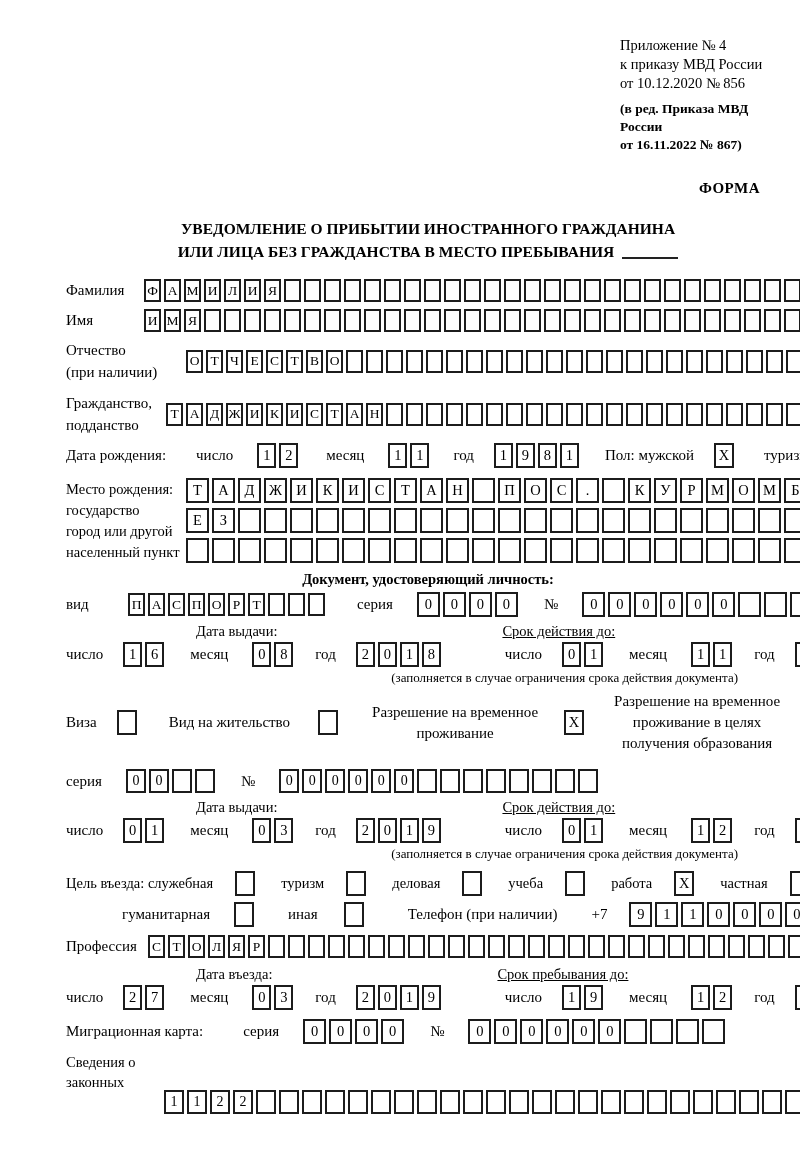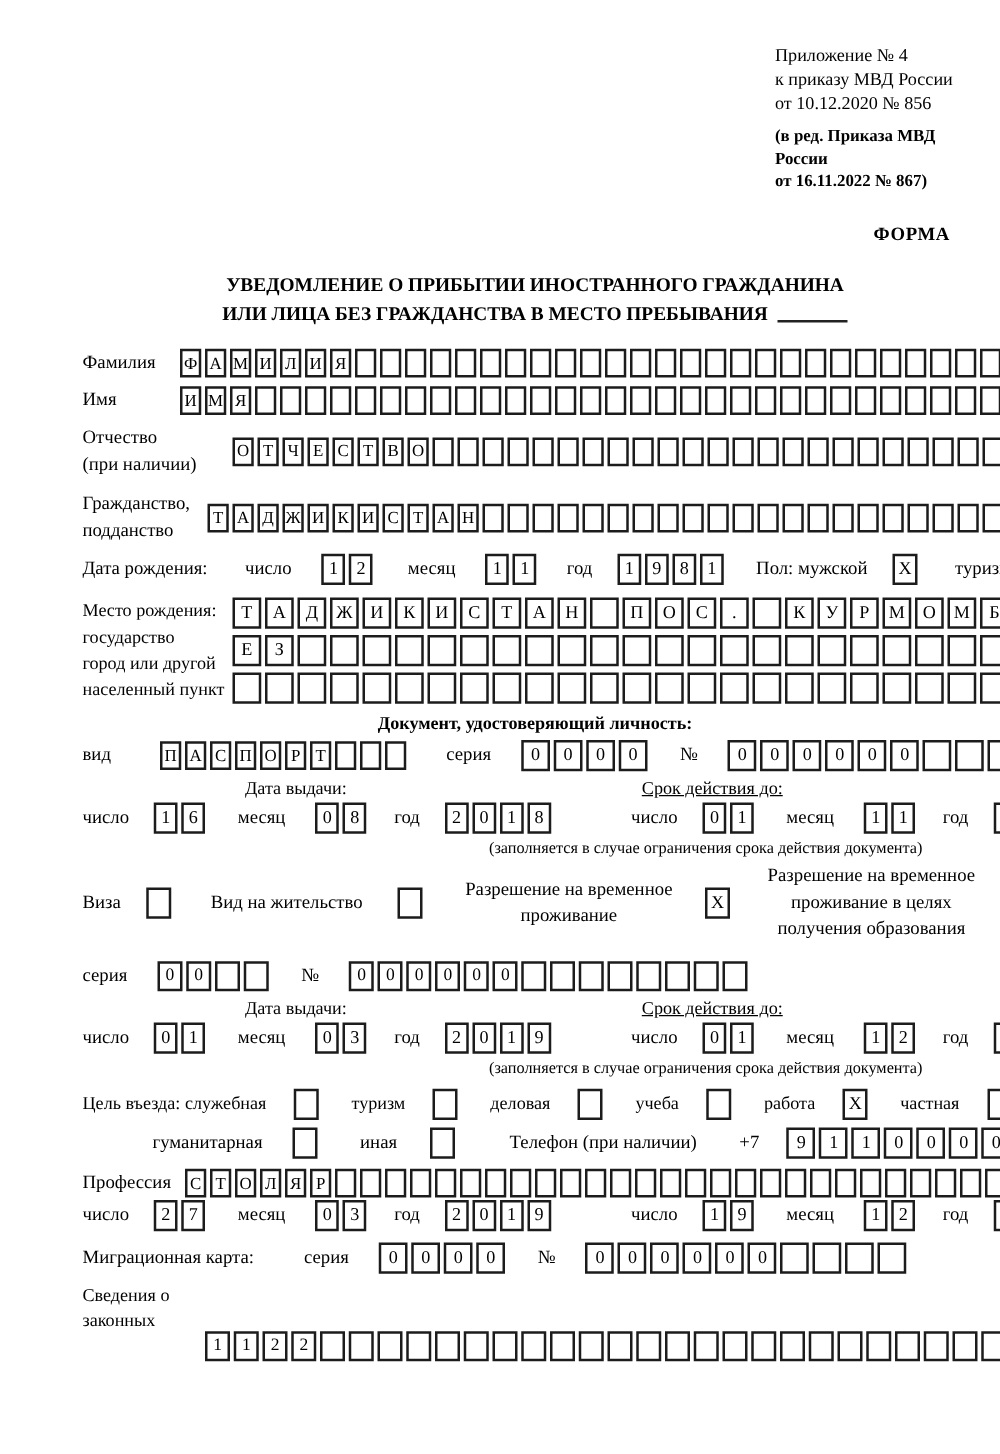--- a/index.html
+++ b/index.html
@@ -28,21 +28,21 @@
     box-sizing:border-box;flex:none;
     width:17px;height:23px;
     border:2px solid #1c1c1c;background:#fff;
     display:inline-flex;align-items:center;justify-content:center;
     font-size:13.5px;line-height:1;
   }
   .wide .cell{width:23px;height:25px;font-size:14.5px;}
   .med .cell{width:20px;height:24px;font-size:14px;}
   .date .cell{width:19px;height:25px;font-size:14.5px;}
   .chk .cell{width:20px;height:25px;font-size:14.5px;}
-  .dh{display:flex;margin-top:6px;font-size:14.5px;gap:11px;}
+  .dh{display:flex;margin-top:6px;font-size:14.5px;}
   .dh .h1{margin-left:130px;}
   .dh .h2{margin-left:225px;text-decoration:underline;}
   .note{margin:3px 52px 0 0;text-align:right;font-size:13px;}
   .para{margin-top:10px;line-height:22px;}
   .center-lbl{flex:none;text-align:center;line-height:21px;}
   .doc-heading{margin-top:8px;text-align:center;font-weight:bold;font-size:14.5px;}
   .m4{margin-left:4px}.m6{margin-left:6px}.m8{margin-left:8px}.m10{margin-left:10px}
   .m12{margin-left:12px}.m14{margin-left:14px}.m16{margin-left:16px}.m18{margin-left:18px}.m24{margin-left:24px}.m28{margin-left:28px}.m48{margin-left:48px}
   .m56{margin-left:56px}
   .small{font-size:14.5px}
@@ -615,20 +615,24 @@
         <span class="cell"></span>
         <span class="cell"></span>
         <span class="cell"></span>
         <span class="cell"></span>
         <span class="cell"></span>
         <span class="cell"></span>
         <span class="cell"></span>
       </span>
   </div>
 
+  <div class="dh" style="margin-top:8px">
+    <span class="h1">Дата въезда:</span>
+    <span class="h2">Срок пребывания до:</span>
+  </div>
 
   <div class="row" style="margin-top:2px">
     <span class="lbl">число</span>
     <span class="cells date m4">
         <span class="cell">2</span>
         <span class="cell">7</span>
       </span>
     <span class="lbl m10">месяц</span>
     <span class="cells date m8">
         <span class="cell">0</span>

